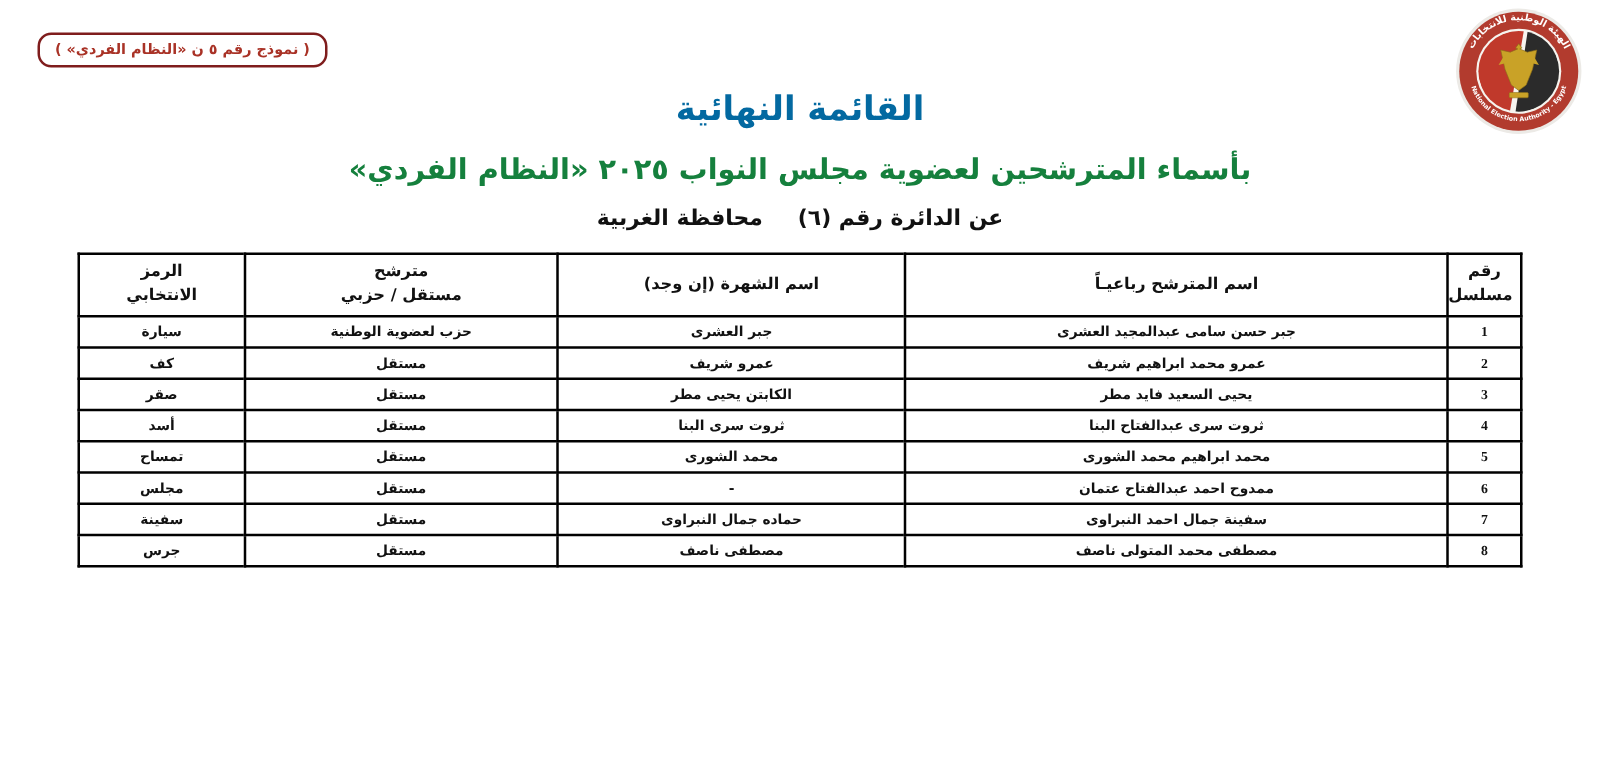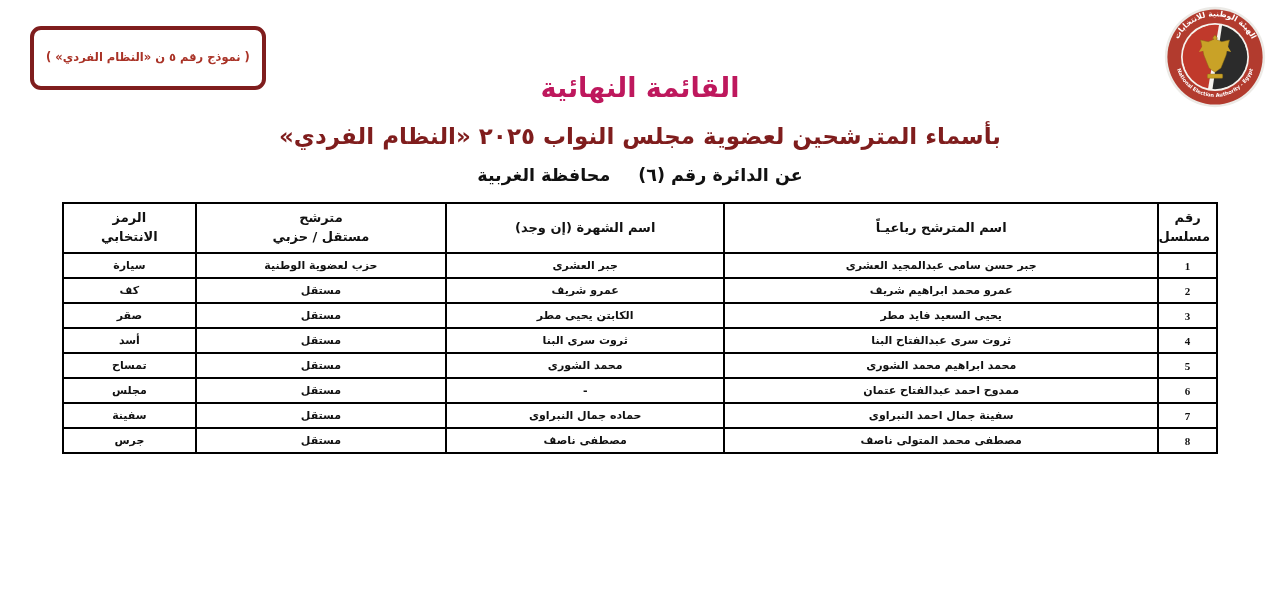--- a/index.html
+++ b/index.html
@@ -9,33 +9,33 @@
     font-family: "DejaVu Sans", sans-serif;
     color: #151515;
     overflow: hidden;
   }
   .page { position: relative; width: 1280px; height: 616px; background: #fff; }
 
   
   .form-box {
     position: absolute; top: 26px; left: 30px;
     min-width: 170px;
-    border: 4px solid #7f1d1d; border-radius: 11px;
-    padding: 19px 12px;
+    border: 2px solid #7f1d1d; border-radius: 11px;
+    padding: 3px 12px;
     text-align: left; direction: rtl;
     color: #a93226; font-weight: bold; font-size: 11.5px; line-height: 1.55;
   }
 
   
   .logo { position: absolute; top: 6px; right: 14px; width: 102px; height: 102px; }
 
   
   .headings { padding-top: 72px; text-align: center; direction: rtl; }
-  .title   { color: #be185d; font-weight: bold; font-size: 27px; letter-spacing: 0.5px; }
-  .subtitle{ color: #7f1d1d; font-weight: bold; font-size: 23px; margin-top: 20px; }
+  .title   { color: #0369a1; font-weight: bold; font-size: 27px; letter-spacing: 0.5px; }
+  .subtitle{ color: #15803d; font-weight: bold; font-size: 23px; margin-top: 20px; }
   .district{ color: #111; font-weight: bold; font-size: 17.5px; margin-top: 16px;
              display: flex; justify-content: center; gap: 28px; direction: rtl; }
 
   
   table.cands {
     direction: rtl;
     border-collapse: collapse;
     table-layout: fixed;
     width: 1156px;
     margin: 17px auto 0 auto;

